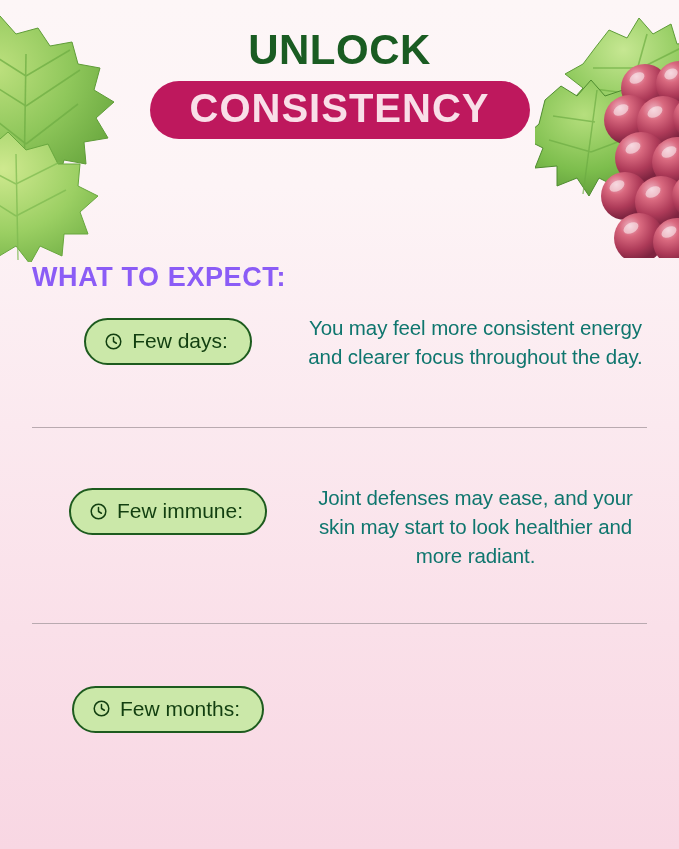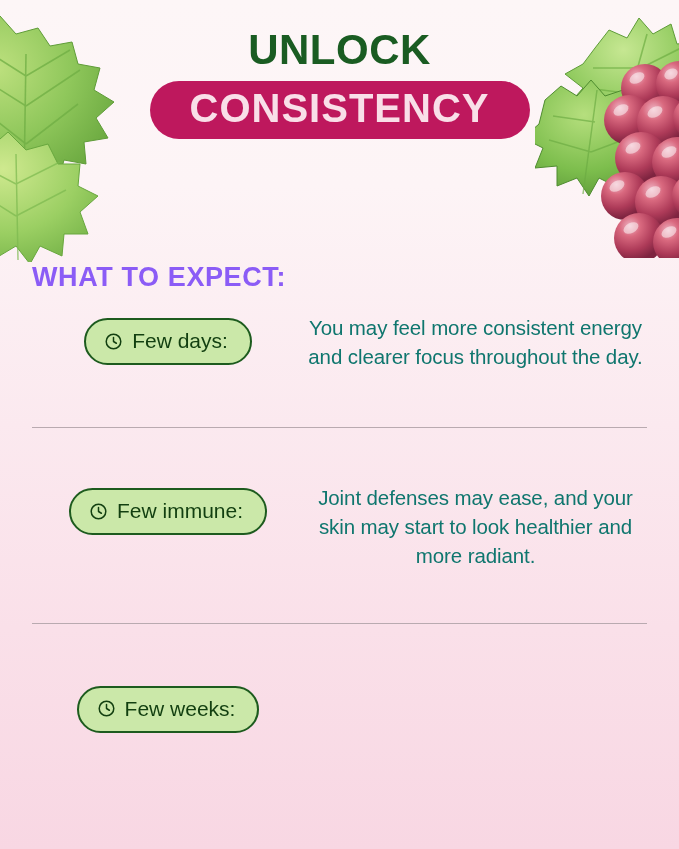--- a/index.html
+++ b/index.html
@@ -331,18 +331,18 @@
 
   <div class="row">
     <div class="row-pill-col">
       <span class="pill">
         <span class="clock-icon">
           <svg viewBox="0 0 24 24" fill="none" stroke="#123f10" stroke-width="1.9" stroke-linecap="round" stroke-linejoin="round">
             <circle cx="12" cy="12" r="9.2"></circle>
             <path d="M12 6.8 L12 12 L15.6 14.2"></path>
           </svg>
         </span>
-        <span>Few weeks:</span>
+        <span>Few months:</span>
       </span>
     </div>
   </div>
 
 </div>
 
 </body></html>

